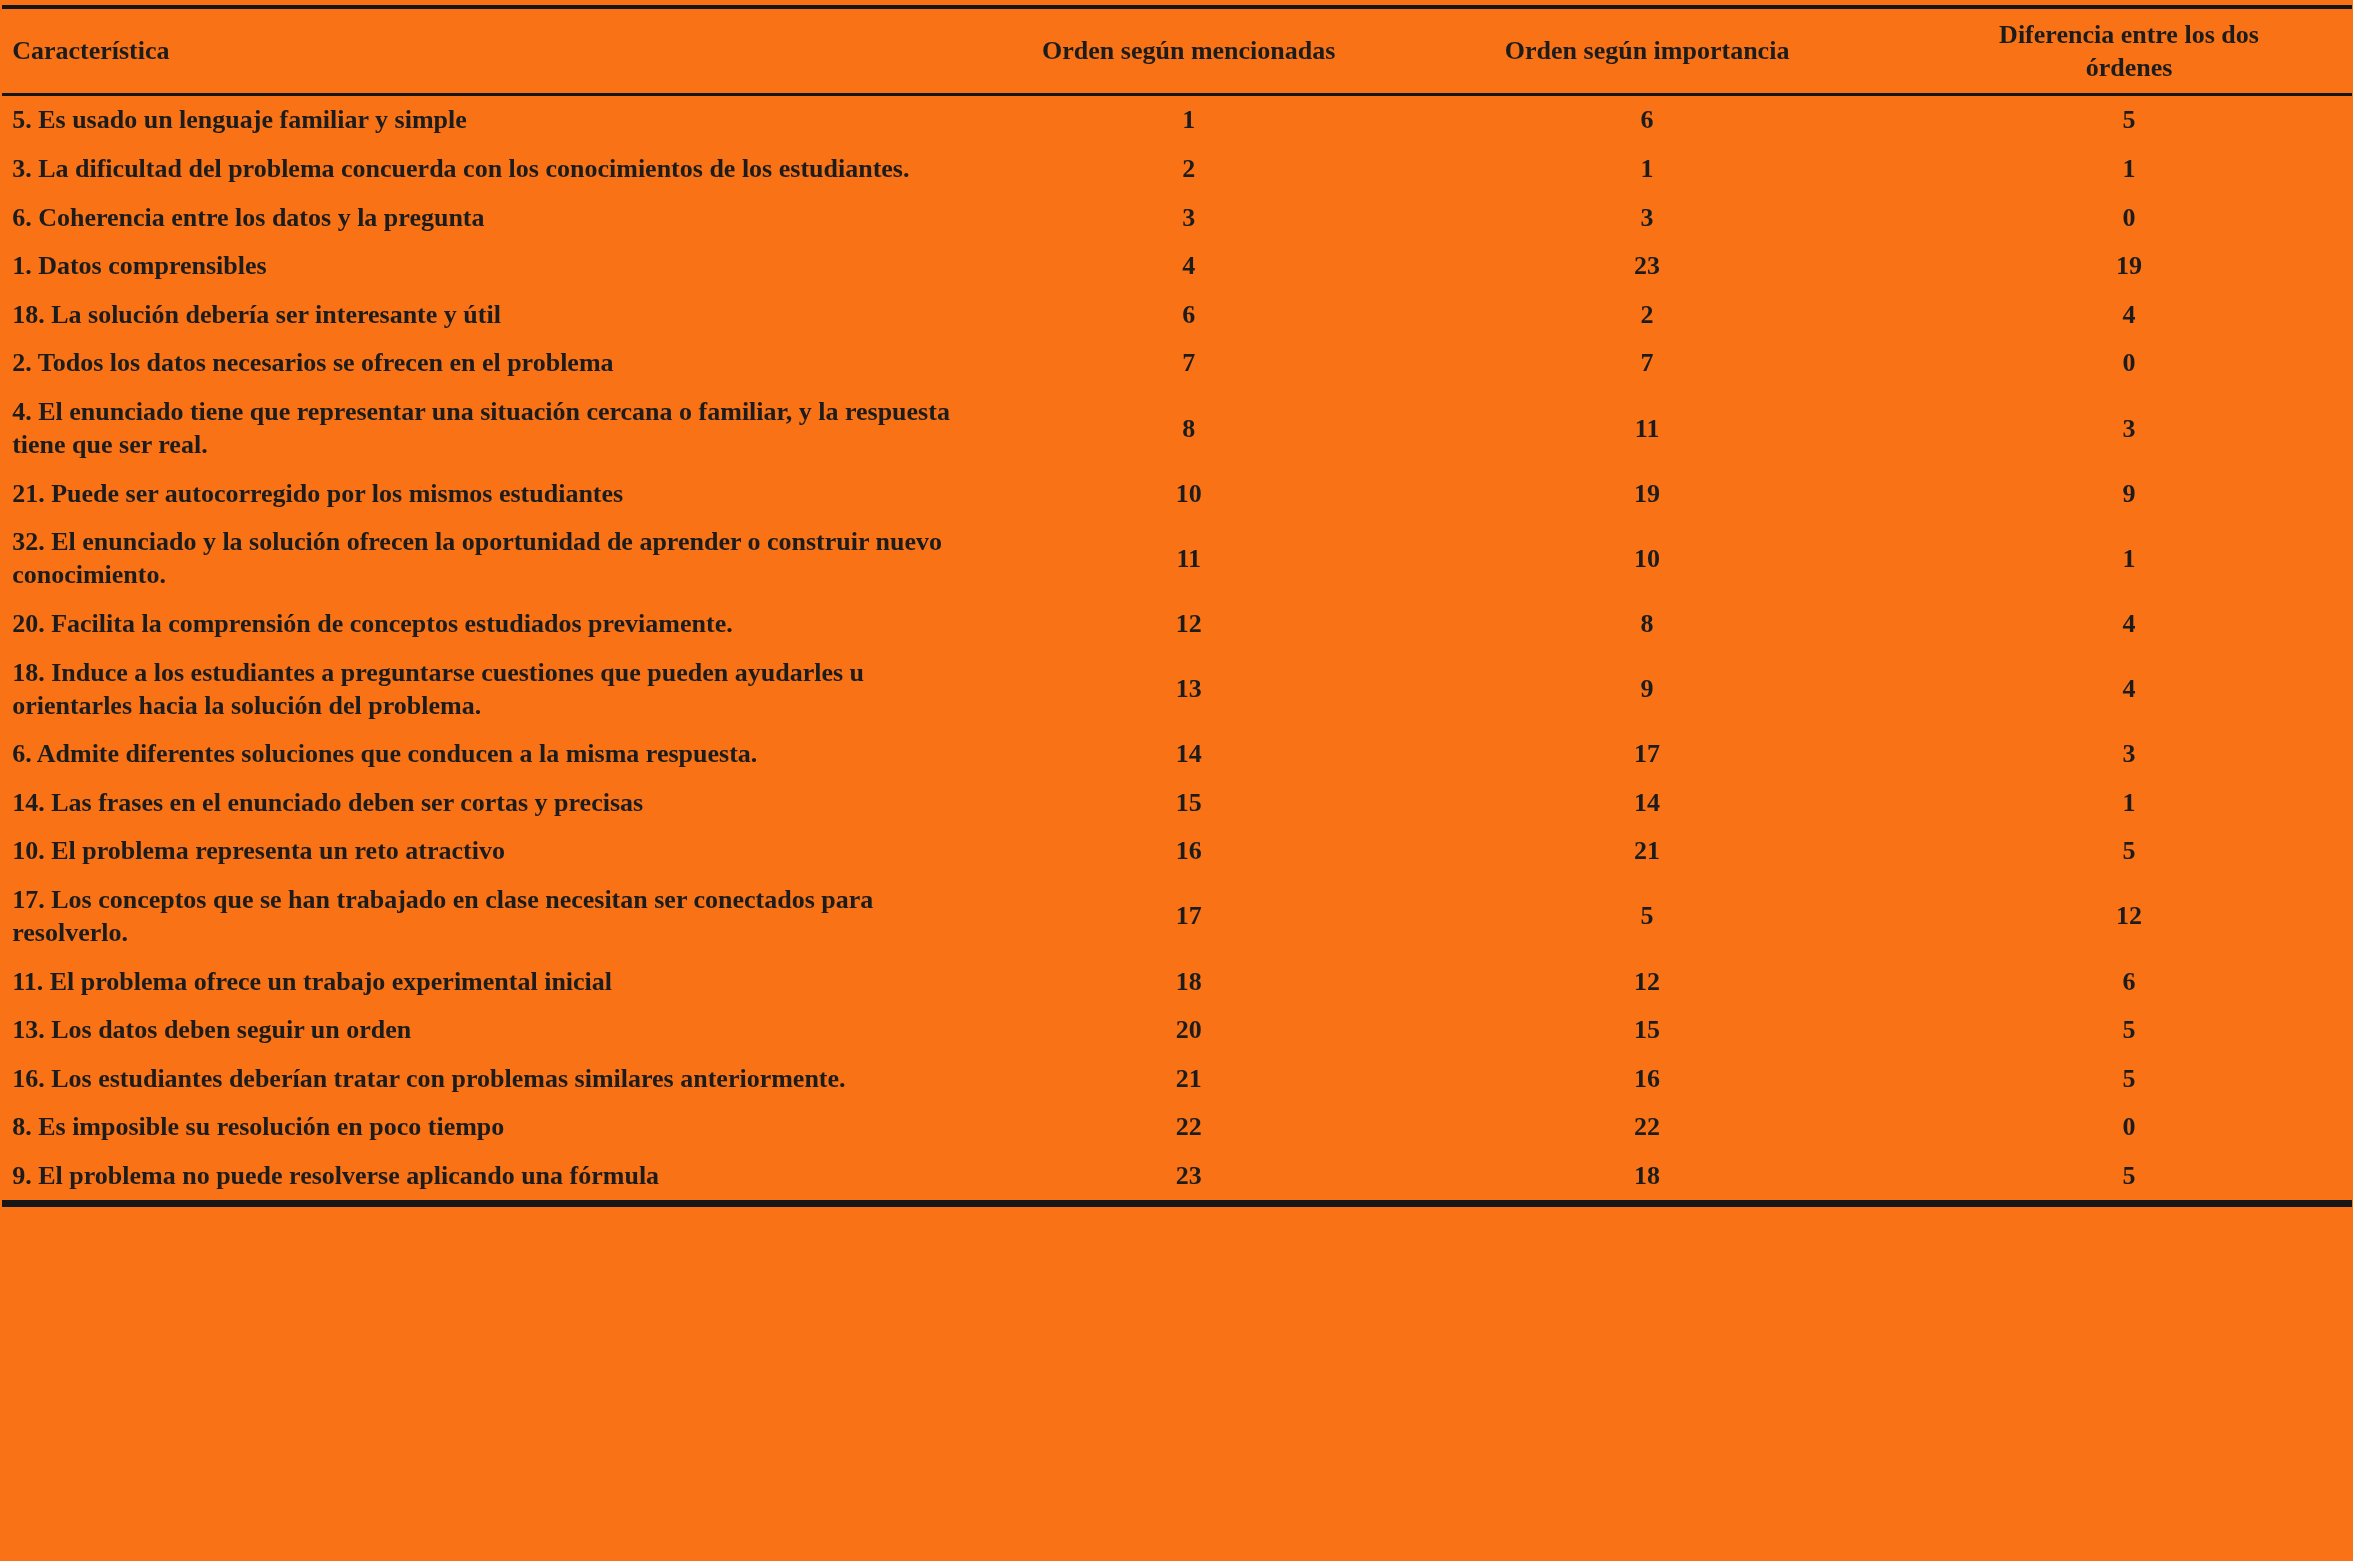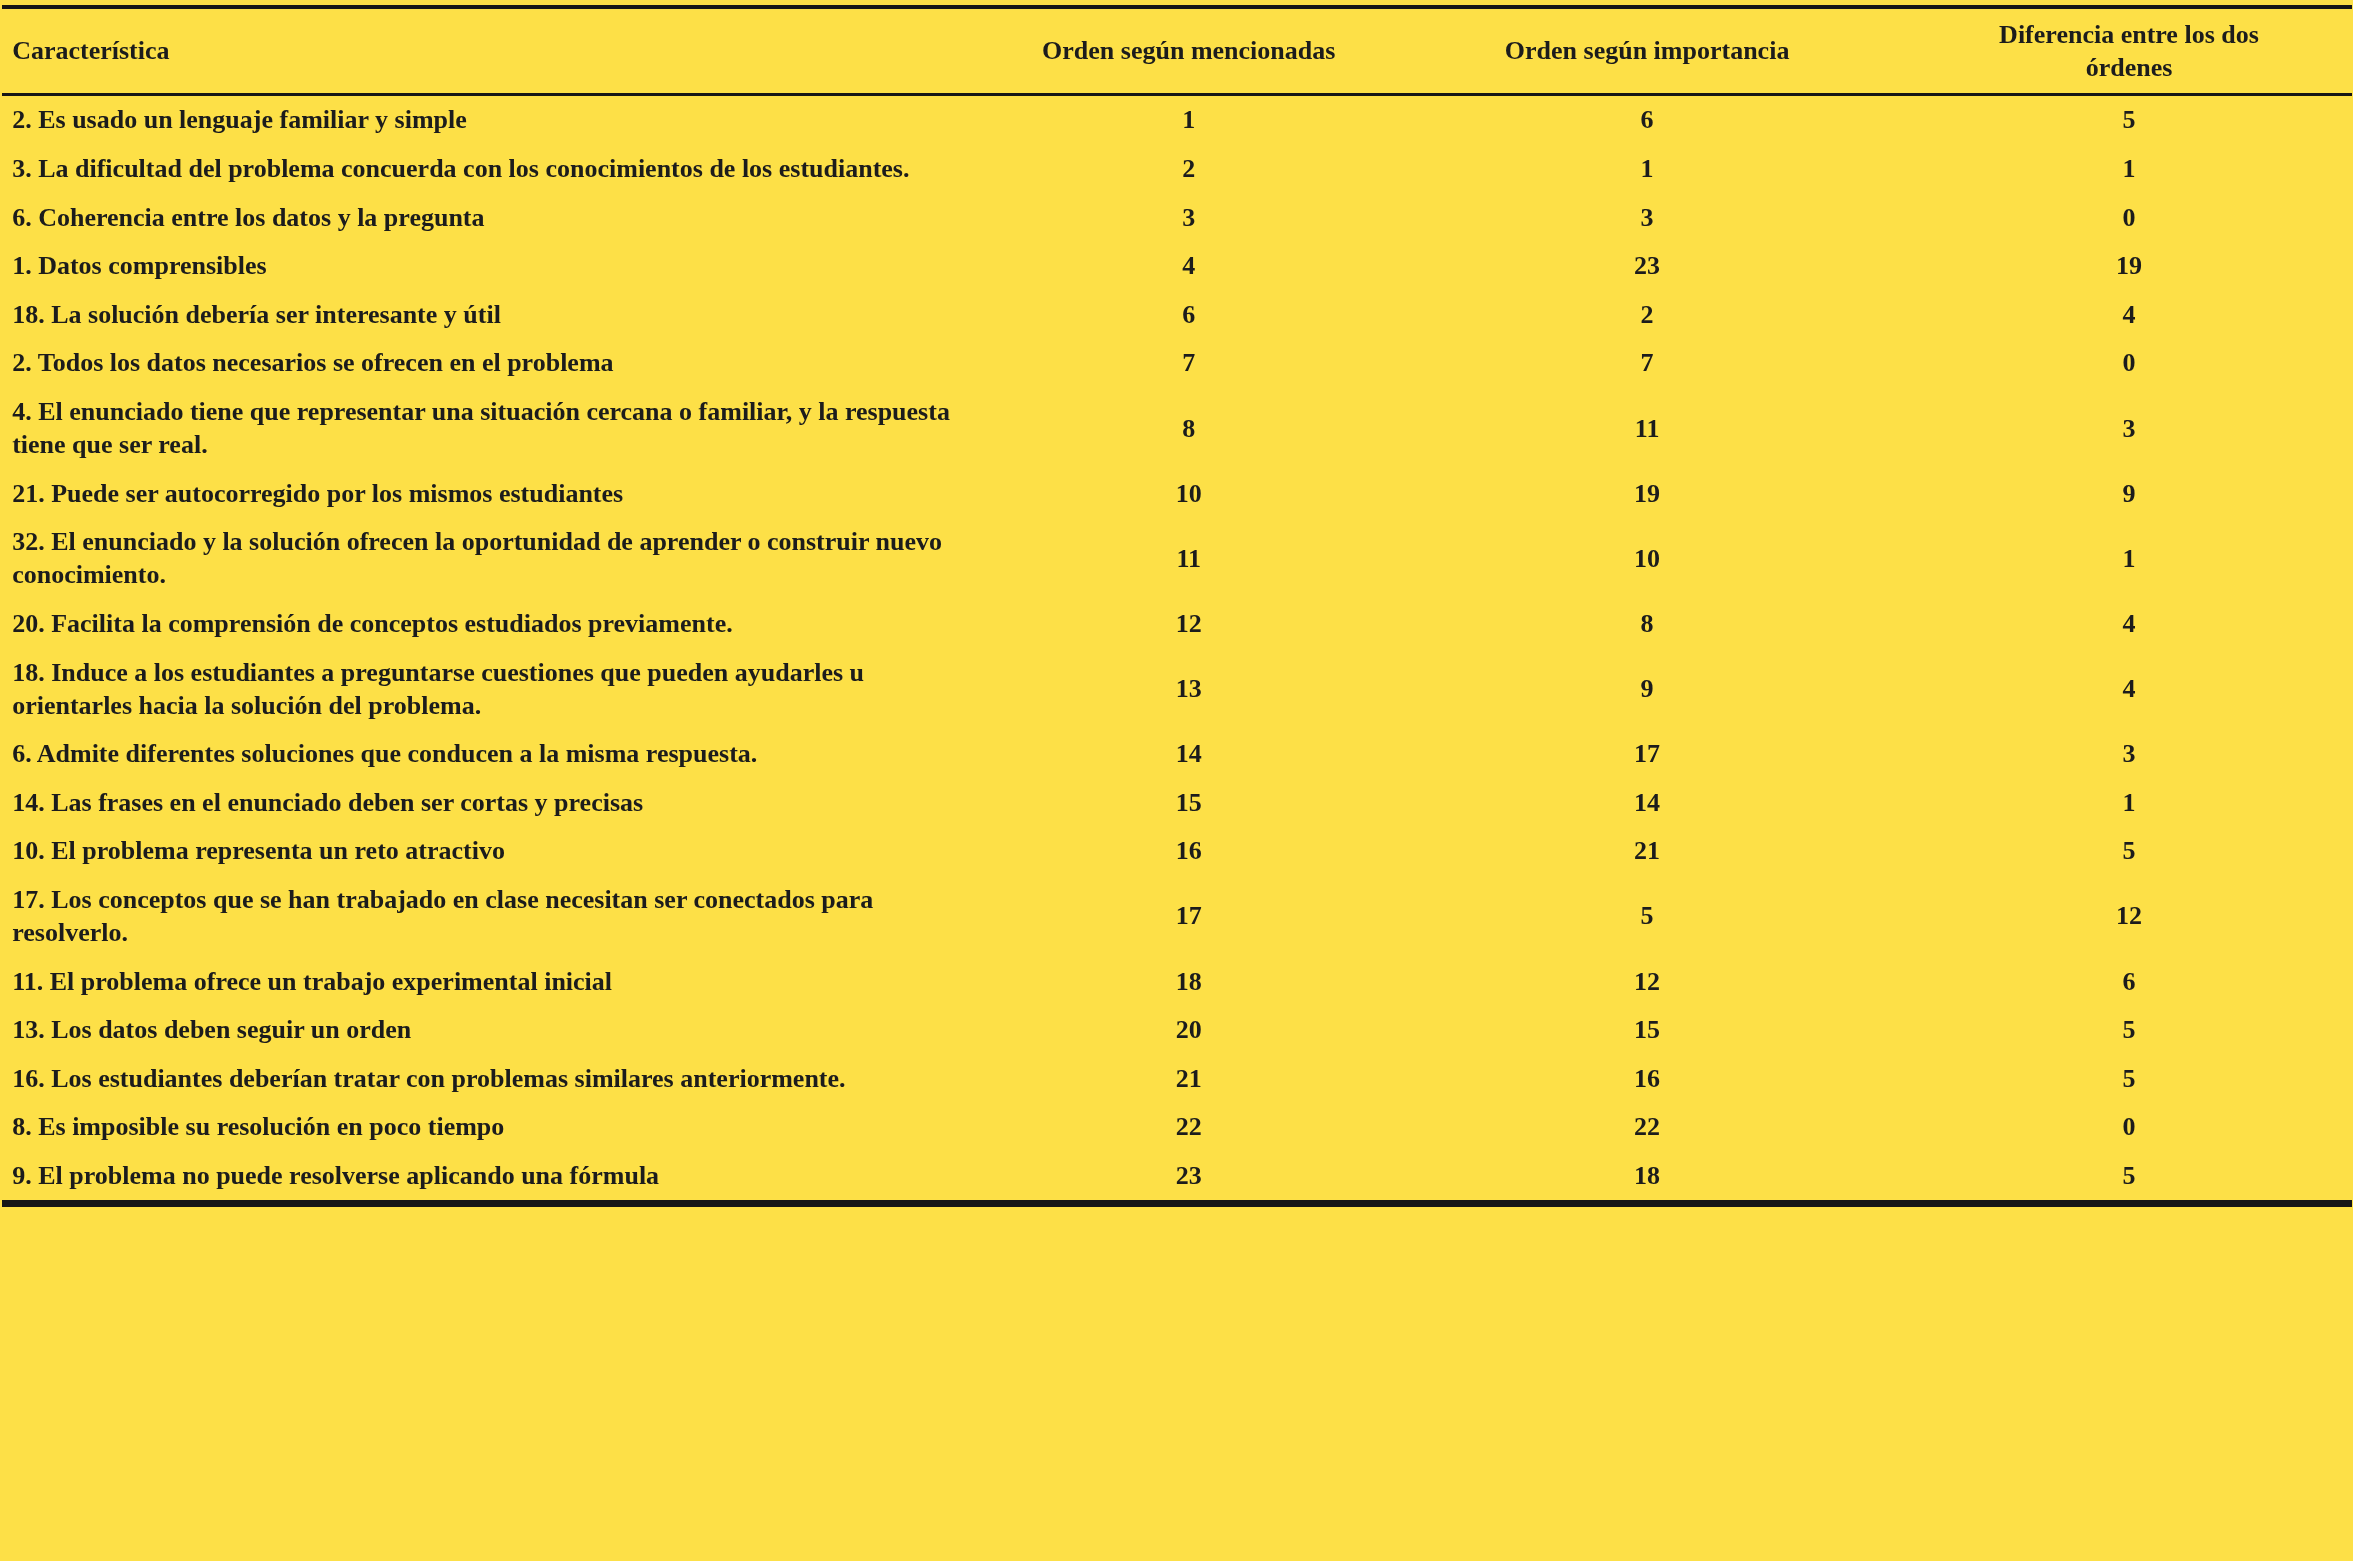--- a/index.html
+++ b/index.html
@@ -4,21 +4,21 @@
 <style>
   html, body {
     margin: 0;
     padding: 0;
     background: #ffffff;
   }
   .page {
     width: 2354px;
     height: 1561px;
     box-sizing: border-box;
-    background: #fde047;
+    background: #f97316;
     padding: 5.2px 1.7px 0 1.7px;
     font-family: "Liberation Serif", "DejaVu Serif", serif;
     color: #1c1c1c;
     overflow: hidden;
   }
   table.data-table {
     width: 100%;
     border-collapse: collapse;
     border-top: 4.4px solid #161616;
     border-bottom: 7.8px solid #161616;
@@ -75,21 +75,21 @@
         <th class="h-text">Característica</th>
         <th>Orden según mencionadas</th>
         <th>Orden según importancia</th>
         <th>
           <span class="hdr-narrow-span">Diferencia entre los dos órdenes</span>
         </th>
       </tr>
     </thead>
     <tbody>
         <tr>
-          <td class="c-text">2. Es usado un lenguaje familiar y simple</td>
+          <td class="c-text">5. Es usado un lenguaje familiar y simple</td>
           <td class="c-num">1</td>
           <td class="c-num">6</td>
           <td class="c-num">5</td>
         </tr>
         <tr>
           <td class="c-text">3. La dificultad del problema concuerda con los conocimientos de los estudiantes.</td>
           <td class="c-num">2</td>
           <td class="c-num">1</td>
           <td class="c-num">1</td>
         </tr>

